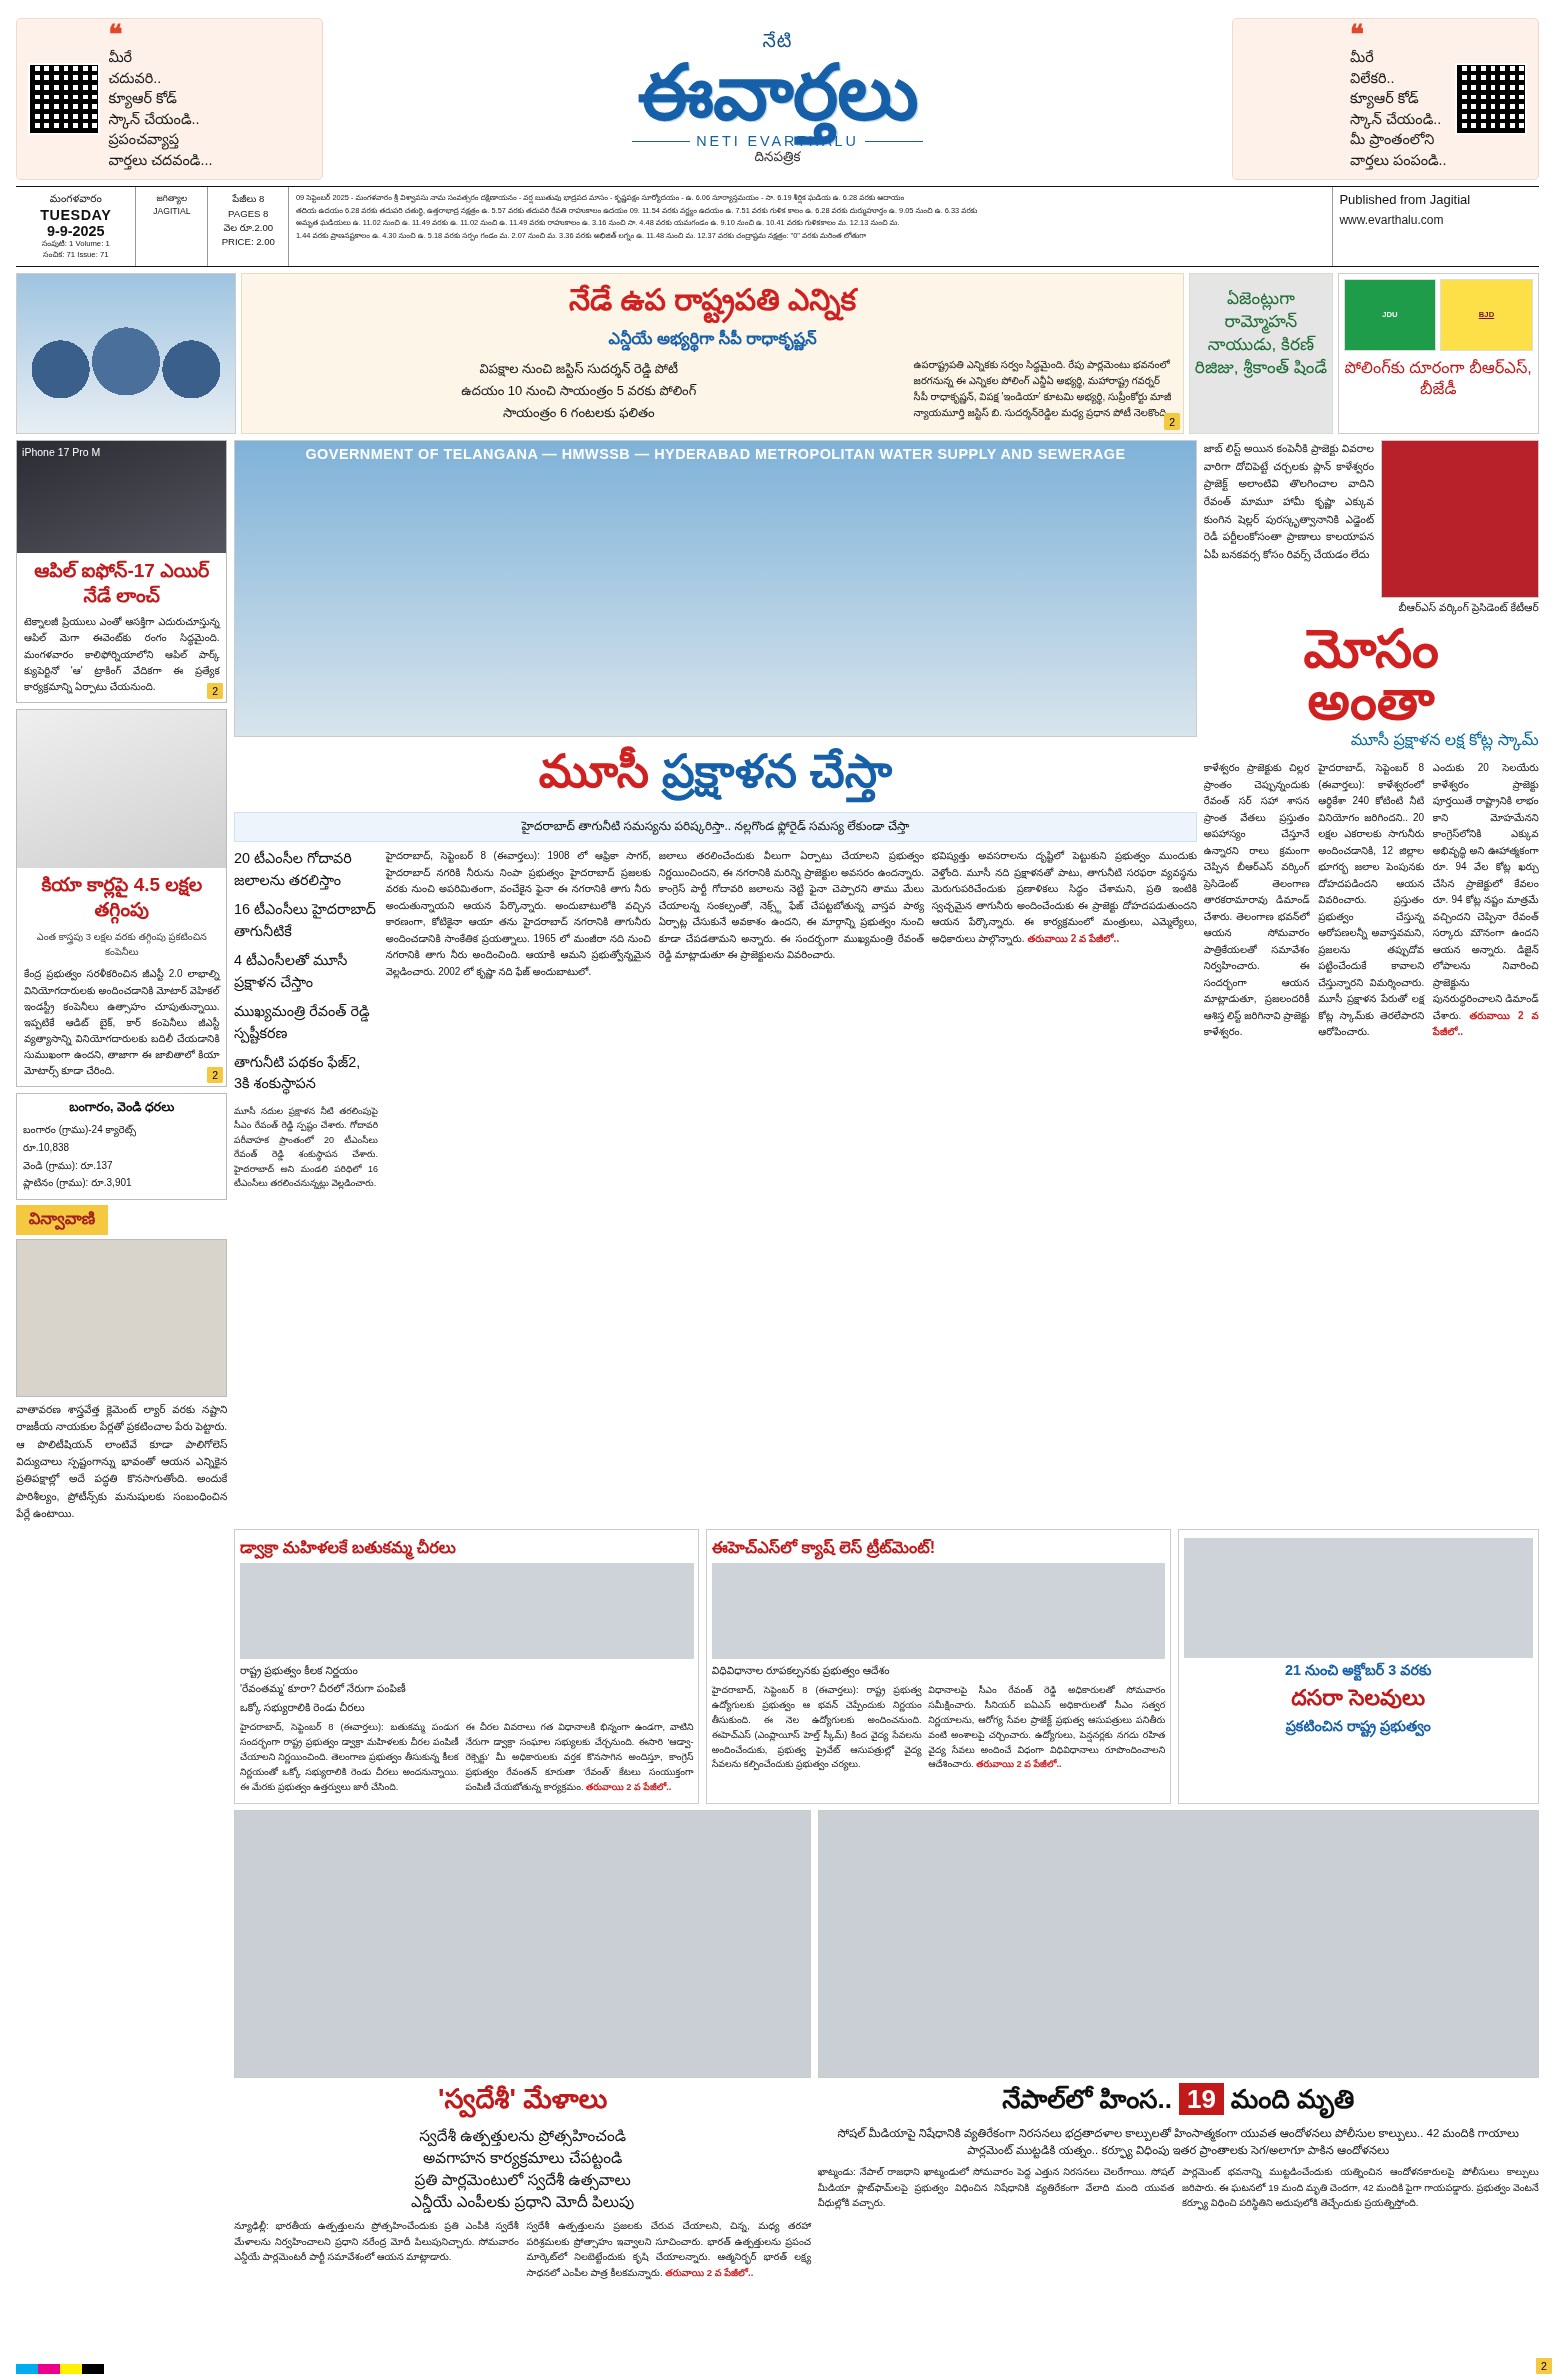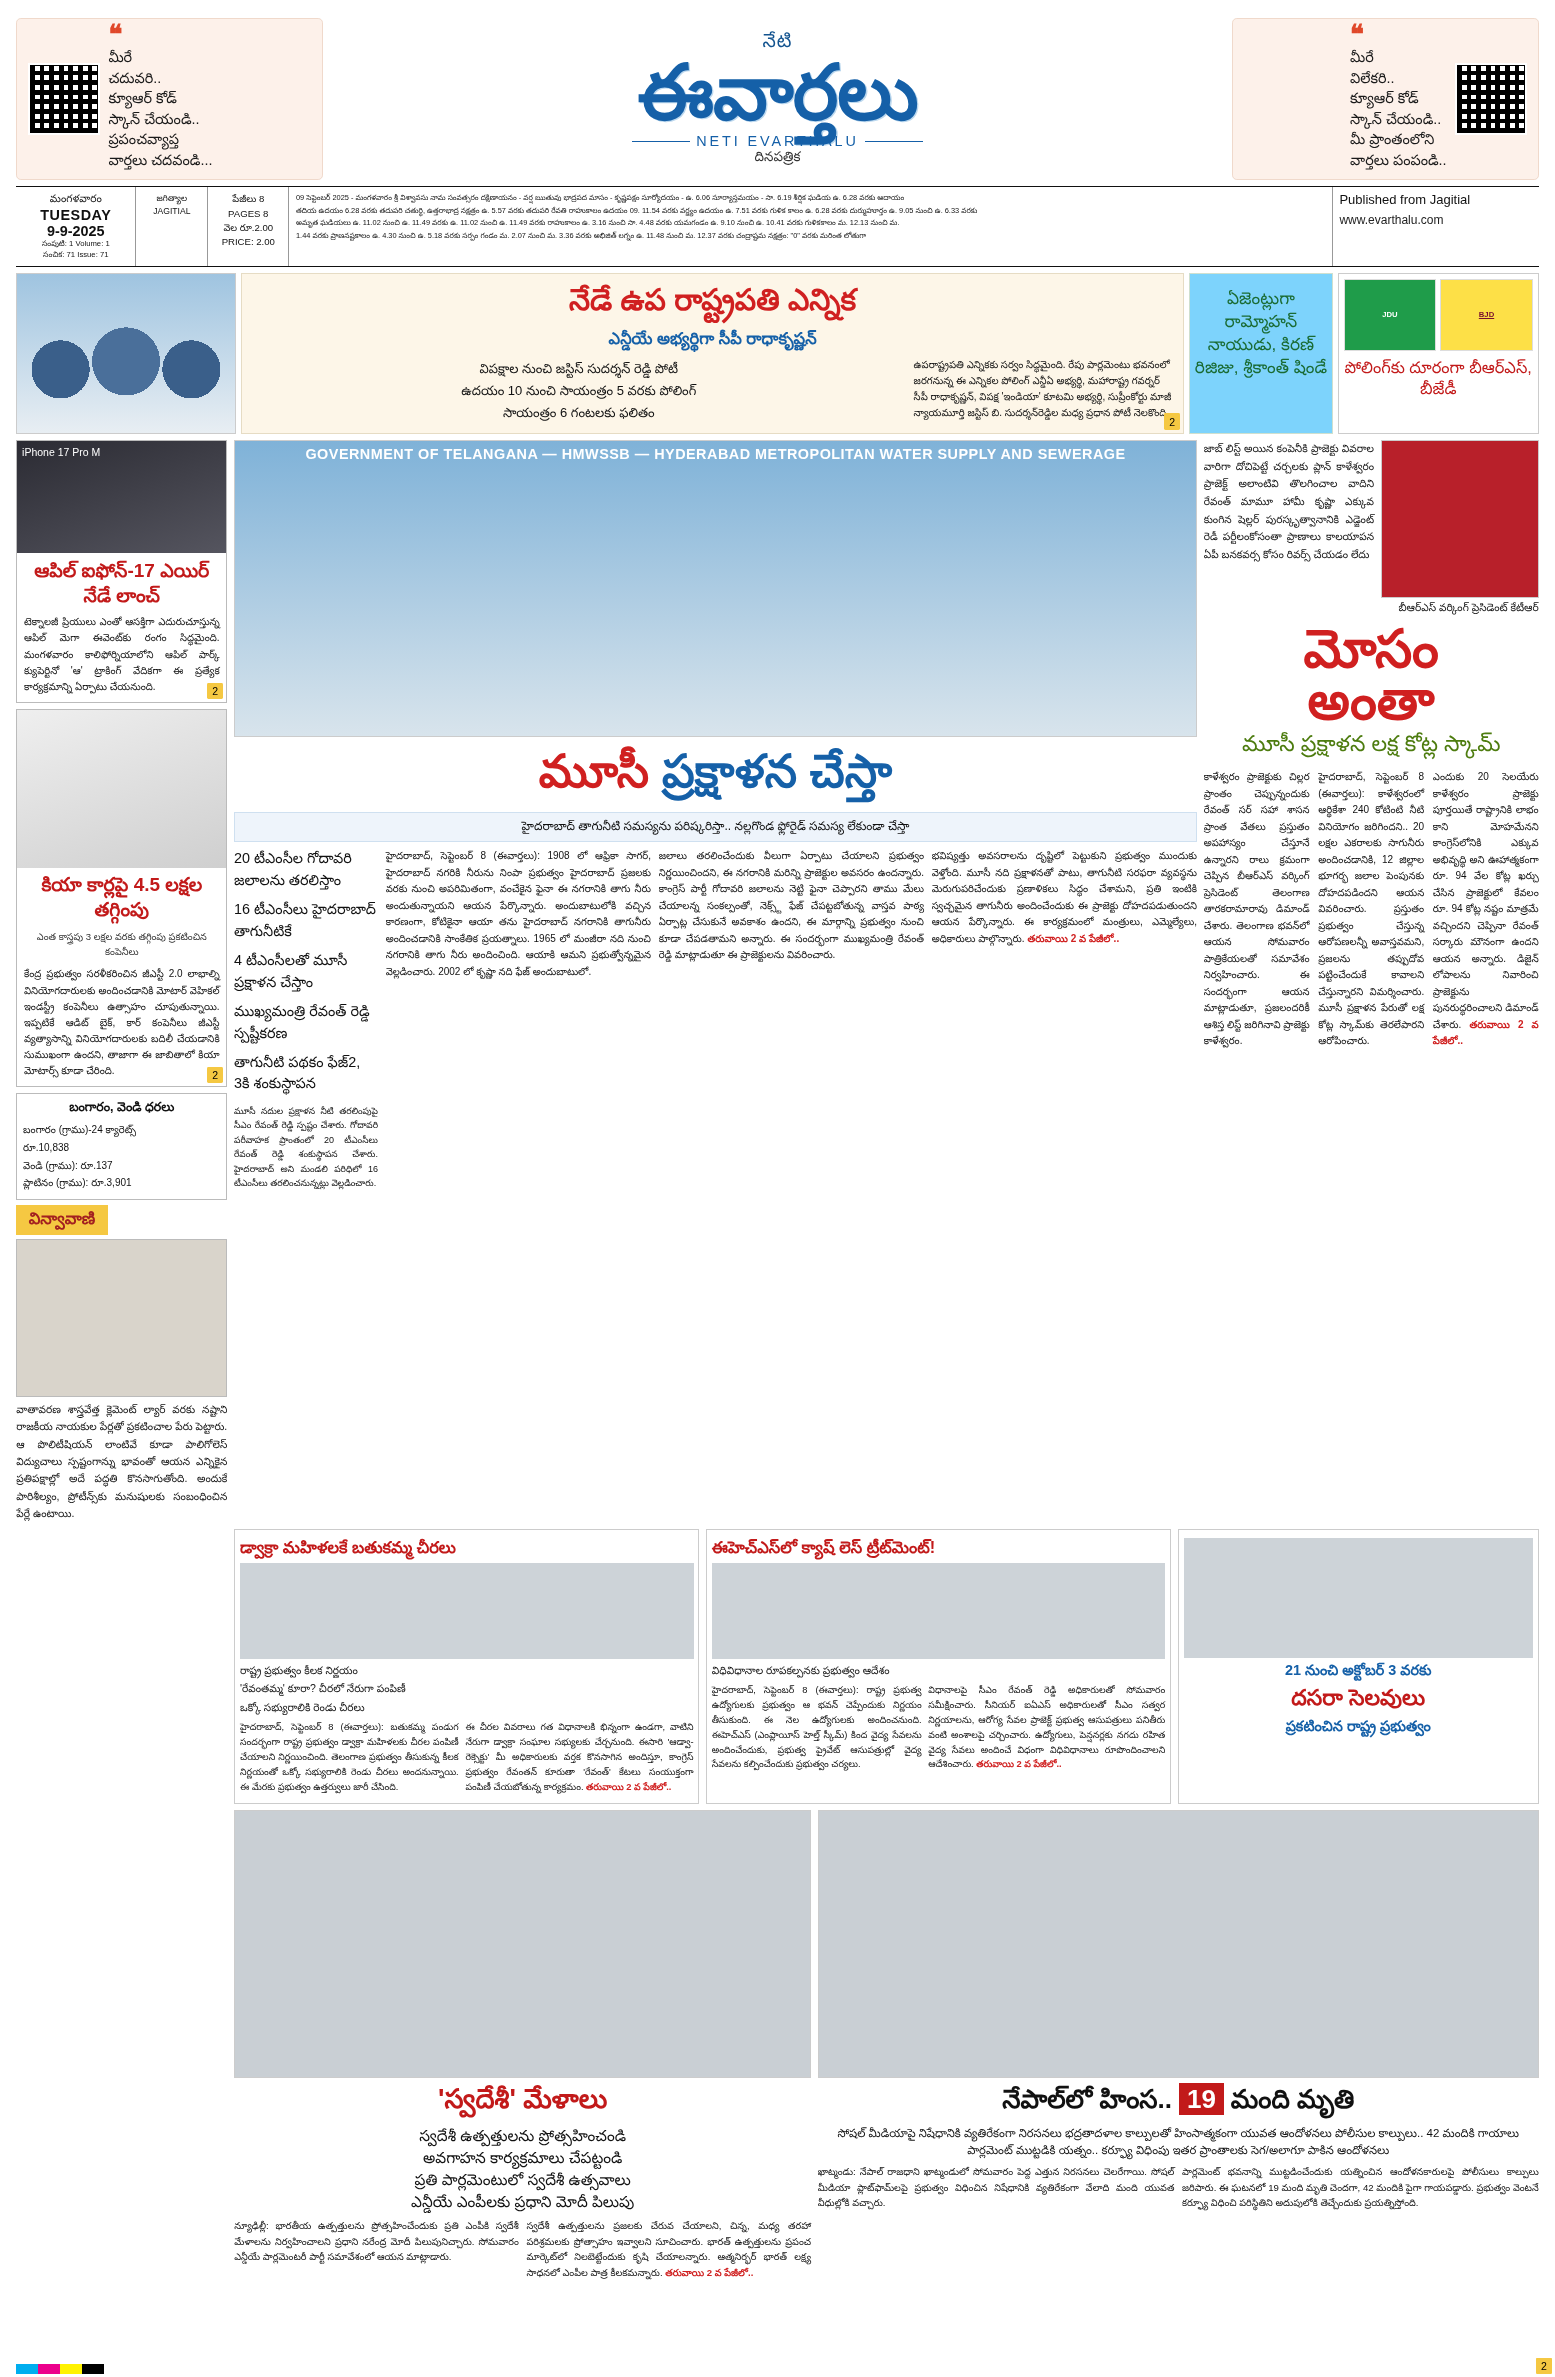--- a/index.html
+++ b/index.html
@@ -52,21 +52,21 @@
   
   .topstrip { display:flex; gap:4.8px; margin-top:5.8px; }
   .ts-photo { width:220px; background:#d8dde3; position:relative; overflow:hidden; border:0.5px solid #ccc;}
   .ts-main { flex:1; background:#fdf6e8; border:0.5px solid #e6dcc4; padding:7.7px 10.5px; position:relative; }
   .ts-main h2 { font-size:30px; color:#d02020; margin:1.9px 0 4.8px 0; text-align:center; font-weight:bold; }
   .ts-main h3 { font-size:16.3px; color:#1560a8; margin:0 0 3.8px 0; text-align:center; }
   .ts-main .sub { font-size:13px; color:#111; text-align:center; margin:1.9px 0; }
   .ts-cols { display:flex; gap:8.6px; margin-top:4.8px; }
   .ts-left { flex:1; font-size:12.5px; line-height:1.55; text-align:center; }
   .ts-right { width:259px; font-size:10px; line-height:1.6; }
-  .ts-agent { width:144px; background:#7dd3fc; border:0.5px solid #cfe0cf; text-align:center; padding:8.6px 4.8px; }
+  .ts-agent { width:144px; background:#e5e5e5; border:0.5px solid #cfe0cf; text-align:center; padding:8.6px 4.8px; }
   .ts-agent p { font-size:17px; color:#1a6b33; margin:5.8px 0; line-height:1.35; }
   .ts-poll { width:201px; background:#fff; border:0.5px solid #ccc; padding:4.8px; }
   .ts-poll .logos { display:flex; gap:3.8px; }
   .ts-poll .lg { flex:1; height:72px; border:0.5px solid #ddd; display:flex; align-items:center; justify-content:center; font-weight:bold;}
   .ts-poll .cap { font-size:16.3px; color:#c21a1a; text-align:center; margin-top:6.7px; line-height:1.3; }
   .pg-badge { position:absolute; right:2.9px; bottom:2.9px; width:16.3px; height:16.3px; background:#f5c842; color:#000;
               font-size:10.5px; display:flex; align-items:center; justify-content:center; border-radius:1.4px;}
 
   
   .main { display:flex; gap:6.7px; margin-top:6.7px; }
@@ -95,21 +95,21 @@
   .lead-cols { display:flex; gap:7.7px; margin-top:5.8px; }
   .lc-left { width:144px; }
   .lc-left .pt { font-size:14.4px; line-height:1.5; margin:0 0 7.7px 0; }
   .lc-body { flex:1; font-size:10px; line-height:1.65; text-align:justify; }
   .cont { color:#d02020; font-weight:bold; }
 
   .r-top { display:flex; gap:6.7px; }
   .r-text { flex:1; font-size:10.5px; line-height:1.68; text-align:justify; }
   .r-photo { width:158px; height:158px; background:#b8202a; border:0.5px solid #ccc; }
   .r-head { font-size:53px; color:#d02020; font-weight:bold; text-align:center; line-height:0.98; margin:6.7px 0 1.9px 0;}
-  .r-sub { font-size:22px; color:#4d7c0f; text-align:center; margin:4.8px 0 6.7px 0; }
+  .r-sub { font-size:16px; color:#0369a1; text-align:right; margin:4.8px 0 6.7px 0; }
   .r-cols { display:flex; gap:8.6px; font-size:10px; line-height:1.65; text-align:justify; }
   .r-cols > div { flex:1; }
 
   .row3 { display:flex; gap:6.7px; margin-top:6.7px; }
   .card { border:0.5px solid #ccc; padding:4.8px; }
   .card h4 { font-size:16.3px; color:#c21a1a; margin:1.9px 0 4.8px 0; line-height:1.3; }
   .card h4.blue { color:#1560a8; }
   .card .ph { height:96px; background:#cdd3d8; margin:2.9px 0; }
   .card p { font-size:9.3px; line-height:1.6; text-align:justify; margin:2.9px 0; }
   .card .bul { font-size:10.5px; line-height:1.6; margin:1.9px 0; }

